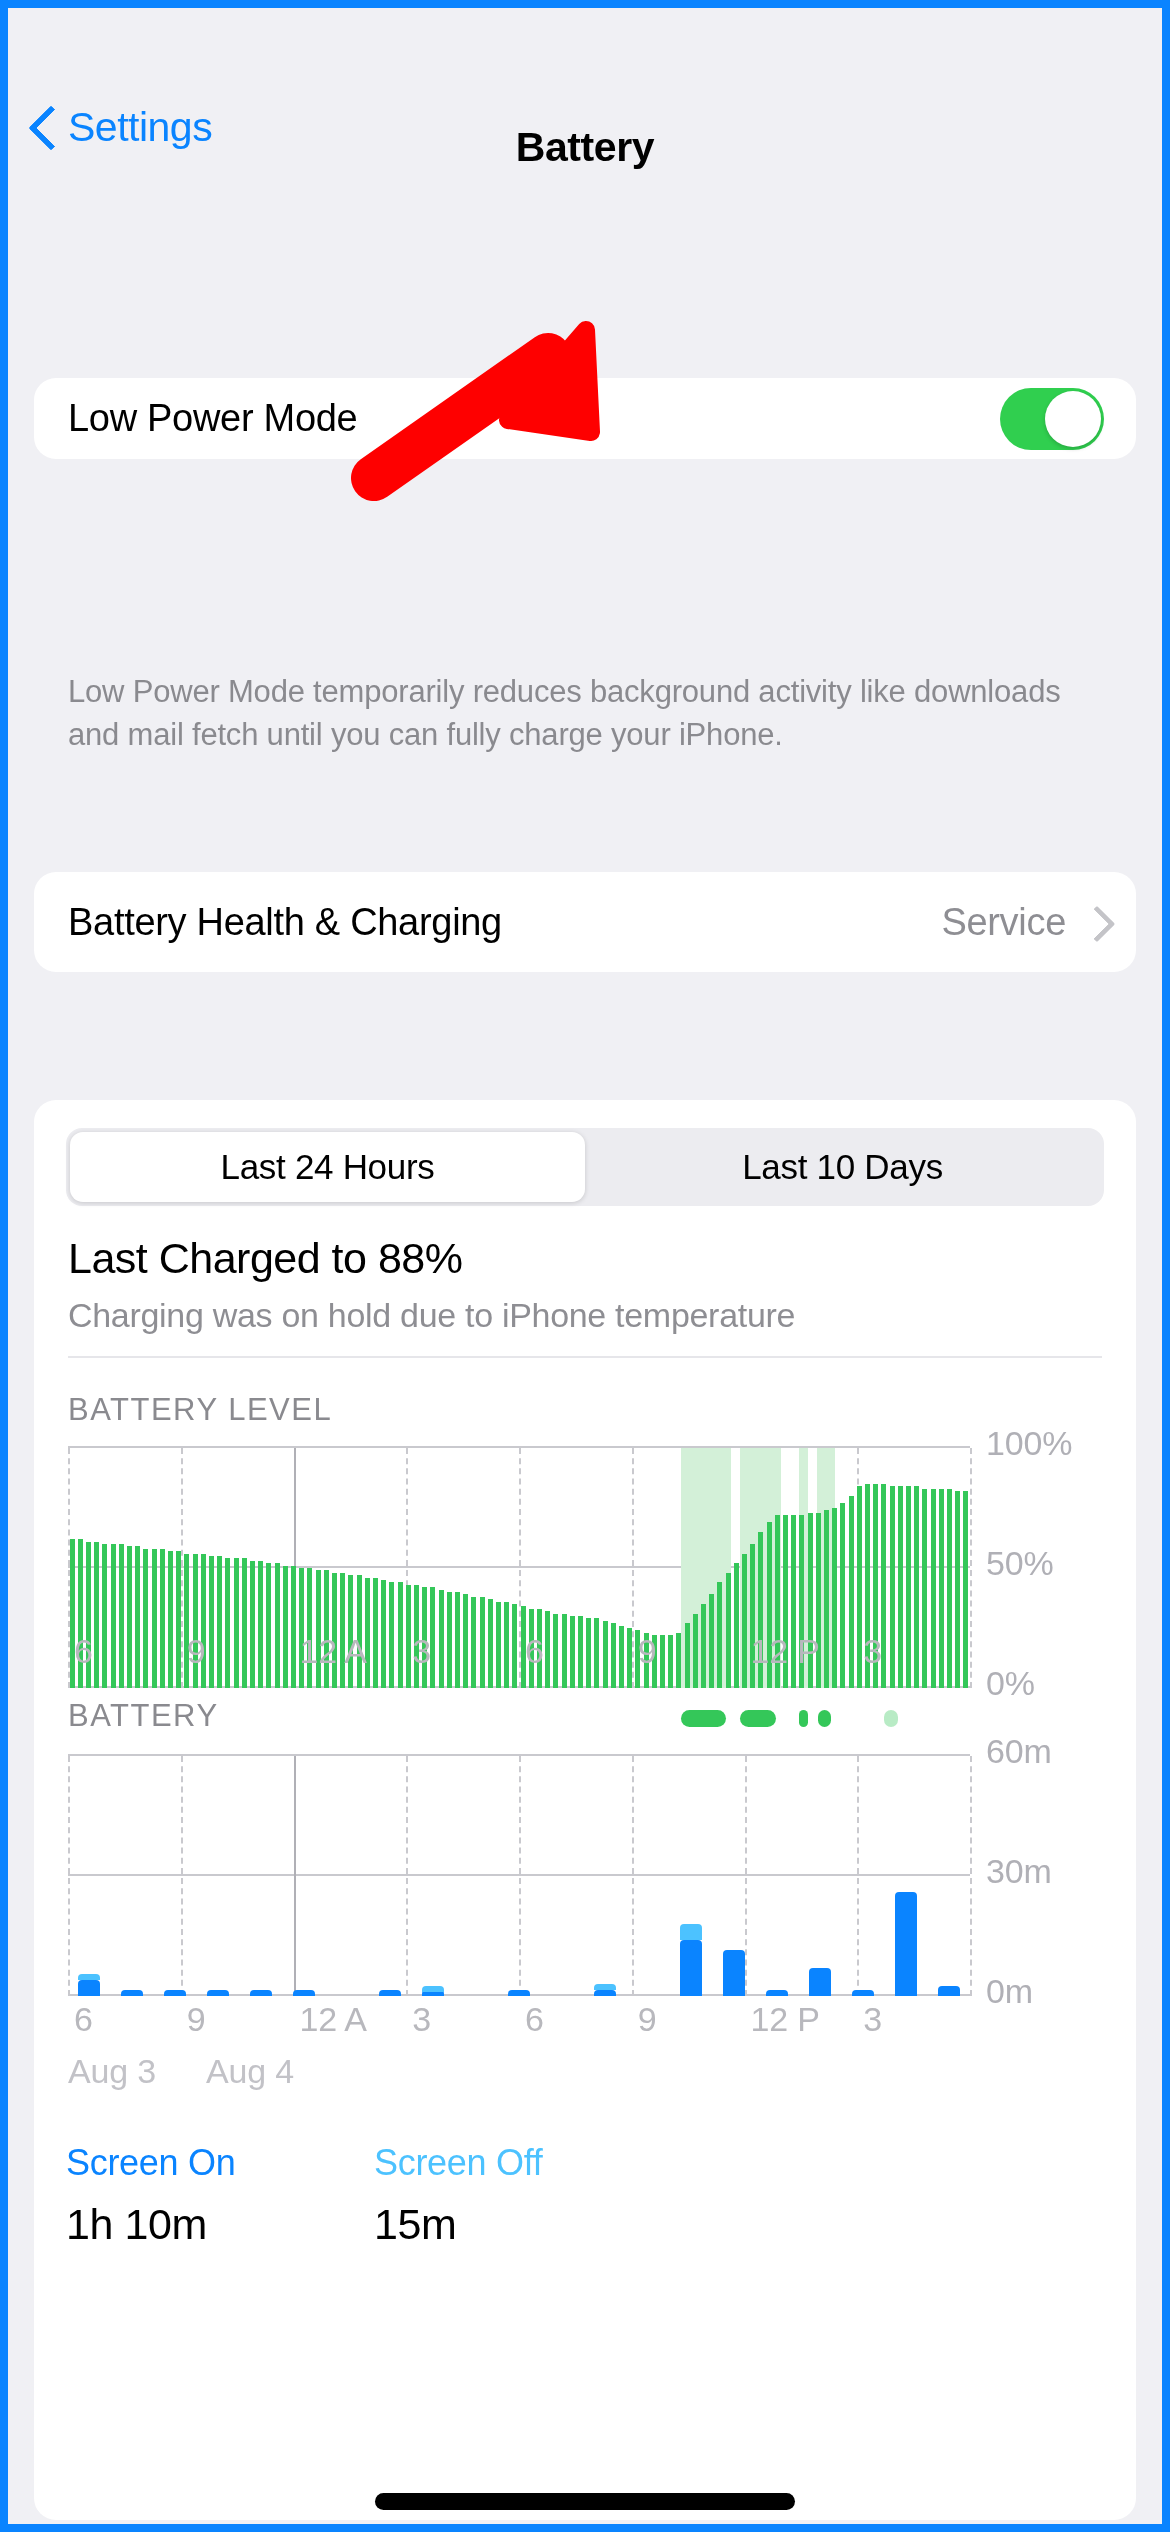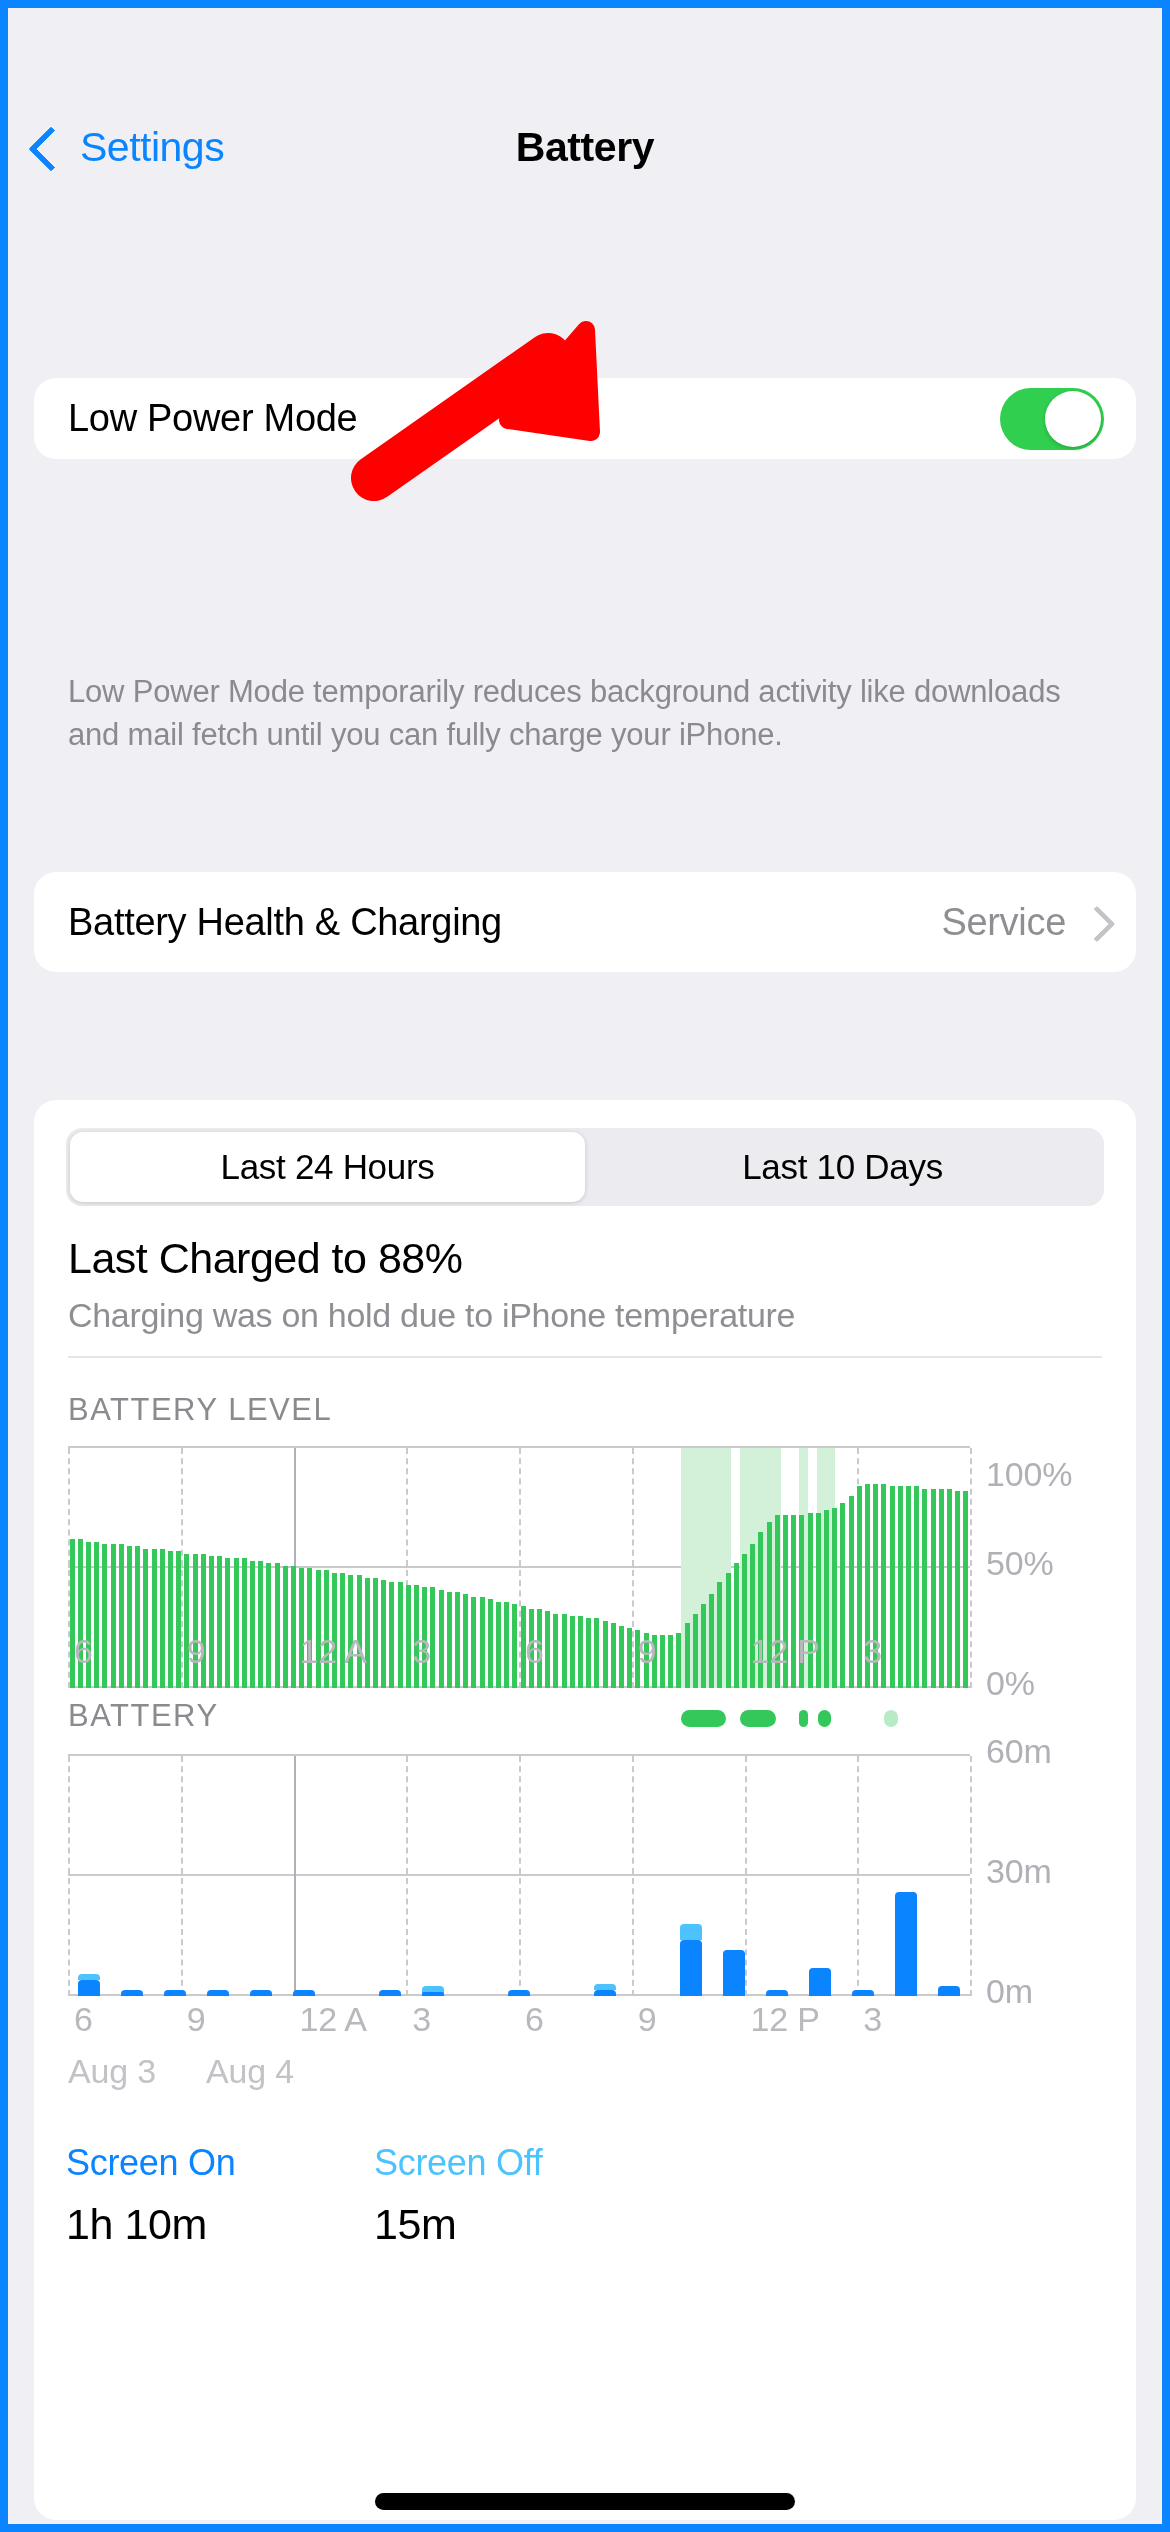--- a/index.html
+++ b/index.html
@@ -49,21 +49,21 @@
   .batt-num { font-size:22px; font-weight:700; color:#000; letter-spacing:-0.4px; }
   .batt-cap {
     position:absolute; right:0; top:11px; width:4px; height:10px;
     border-radius:0 3px 3px 0; background:#c8c8cf;
   }
 
   
   .navbar { position:absolute; left:0; top:96px; width:100%; height:86px; }
   .nav-back {
     position:absolute; left:12px; top:0; height:86px;
-    display:flex; align-items:center; gap:24px; padding:0 10px;
+    display:flex; gap:12px; padding:0 10px;
     color:#0a84ff; cursor:pointer;
   }
   .chev-left { width:26px; height:44px; position:relative; }
   .chev-left:before {
     content:""; position:absolute; left:5px; top:8px;
     width:26px; height:26px;
     border-left:6px solid #0a84ff; border-bottom:6px solid #0a84ff;
     transform:rotate(45deg); border-radius:2px;
   }
   .nav-back-label { font-size:41px; letter-spacing:-0.5px; }
@@ -358,21 +358,21 @@
         <div class="bar" style="left: 854.358px; width: 5.084px; height: 199.2px; background: rgb(52, 199, 89);"></div>
         <div class="bar" style="left: 862.558px; width: 5.084px; height: 199.2px; background: rgb(52, 199, 89);"></div>
         <div class="bar" style="left: 870.758px; width: 5.084px; height: 199.2px; background: rgb(52, 199, 89);"></div>
         <div class="bar" style="left: 878.958px; width: 5.084px; height: 199.2px; background: rgb(52, 199, 89);"></div>
         <div class="bar" style="left: 887.158px; width: 5.084px; height: 196.8px; background: rgb(52, 199, 89);"></div>
         <div class="bar" style="left: 895.358px; width: 5.084px; height: 196.8px; background: rgb(52, 199, 89);"></div>
       </div>
     <div id="yticks-battery">
         <div class="ytick" style="position: absolute; left: 952px; top: 564px;">0%</div>
         <div class="ytick" style="position: absolute; left: 952px; top: 444px;">50%</div>
-        <div class="ytick" style="position: absolute; left: 952px; top: 324px; margin-top: 31px;">100%</div>
+        <div class="ytick" style="position: absolute; left: 952px; top: 324px;">100%</div>
       </div>
     <div id="xticks-battery">
         <div class="xtick" style="position: absolute; left: 40px; top: 532px;">6</div>
         <div class="xtick" style="position: absolute; left: 152.75px; top: 532px;">9</div>
         <div class="xtick" style="position: absolute; left: 265.5px; top: 532px;">12 A</div>
         <div class="xtick" style="position: absolute; left: 378.25px; top: 532px;">3</div>
         <div class="xtick" style="position: absolute; left: 491px; top: 532px;">6</div>
         <div class="xtick" style="position: absolute; left: 603.75px; top: 532px;">9</div>
         <div class="xtick" style="position: absolute; left: 716.5px; top: 532px;">12 P</div>
         <div class="xtick" style="position: absolute; left: 829.25px; top: 532px;">3</div>

